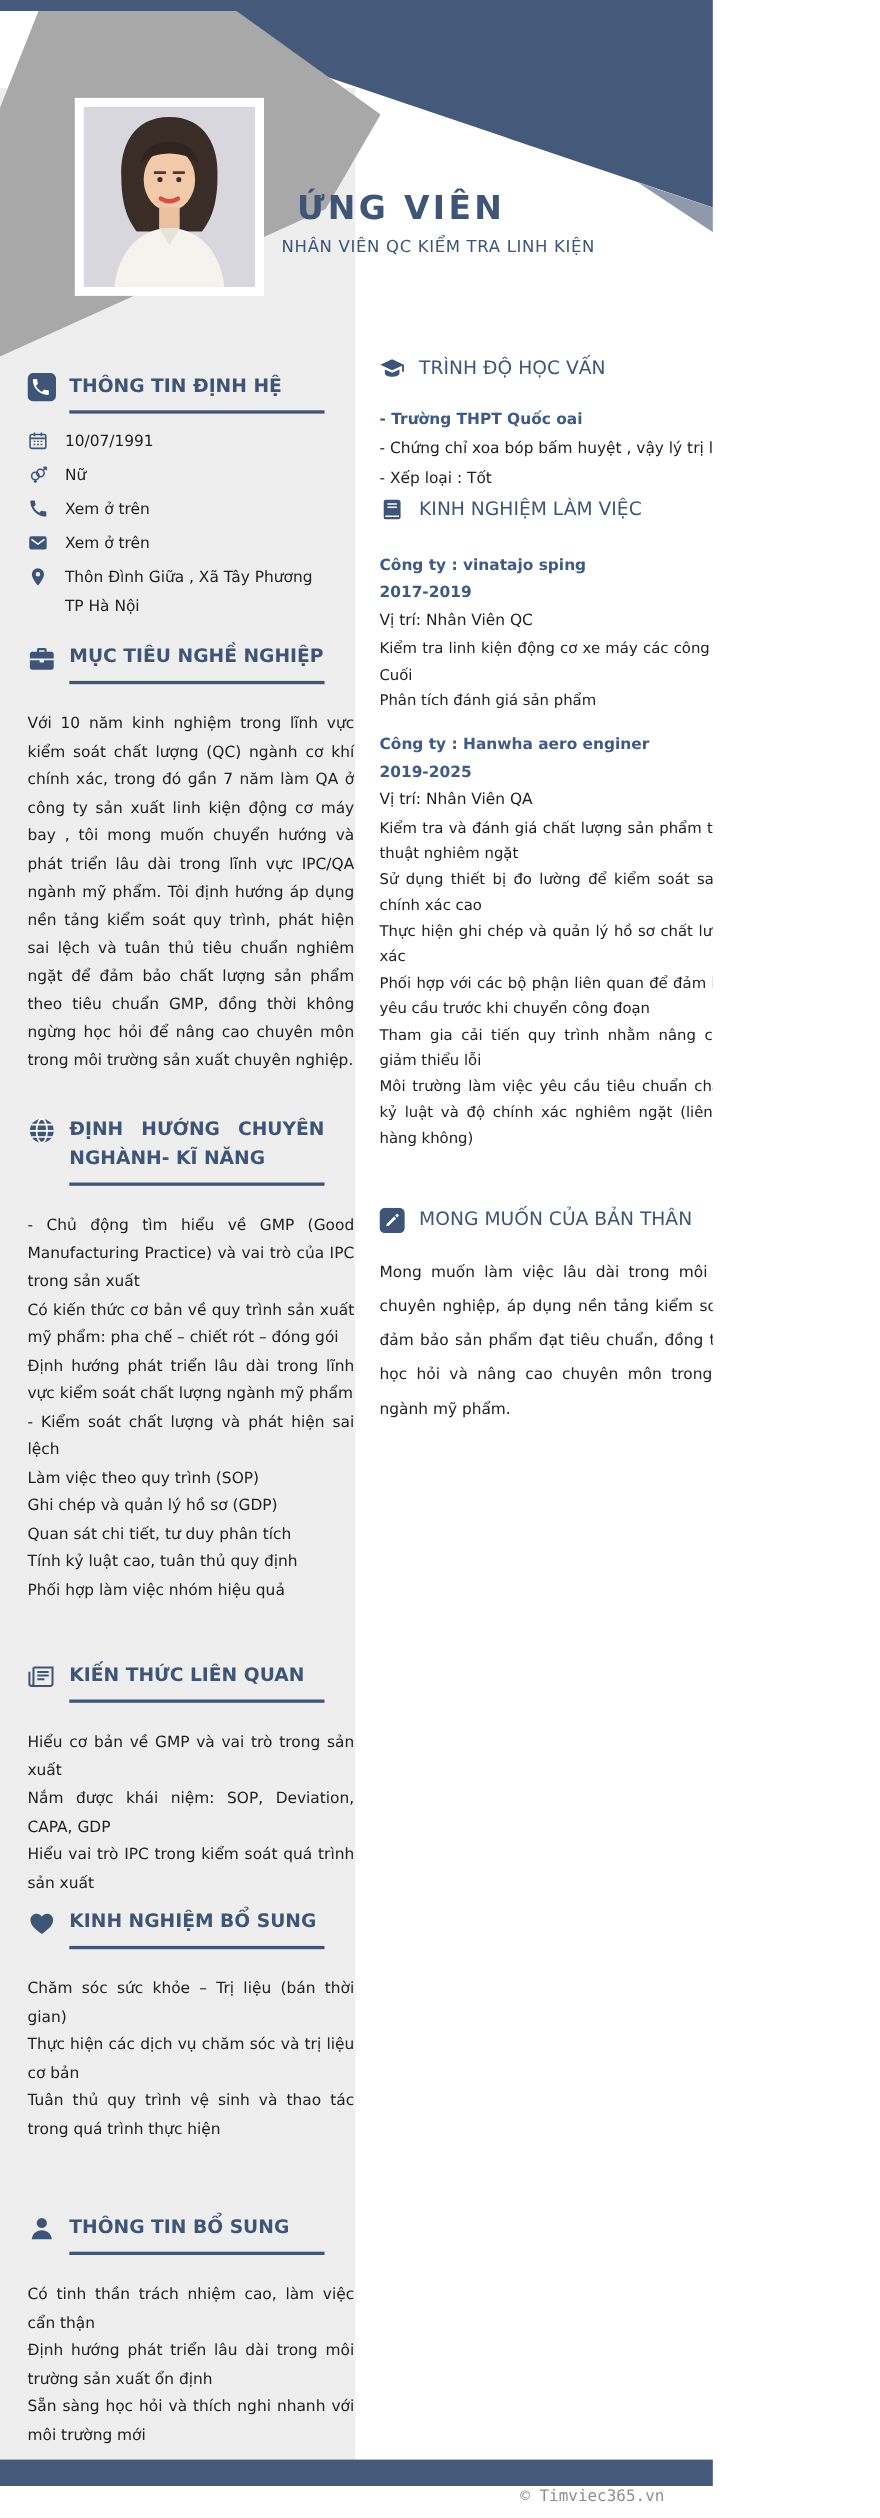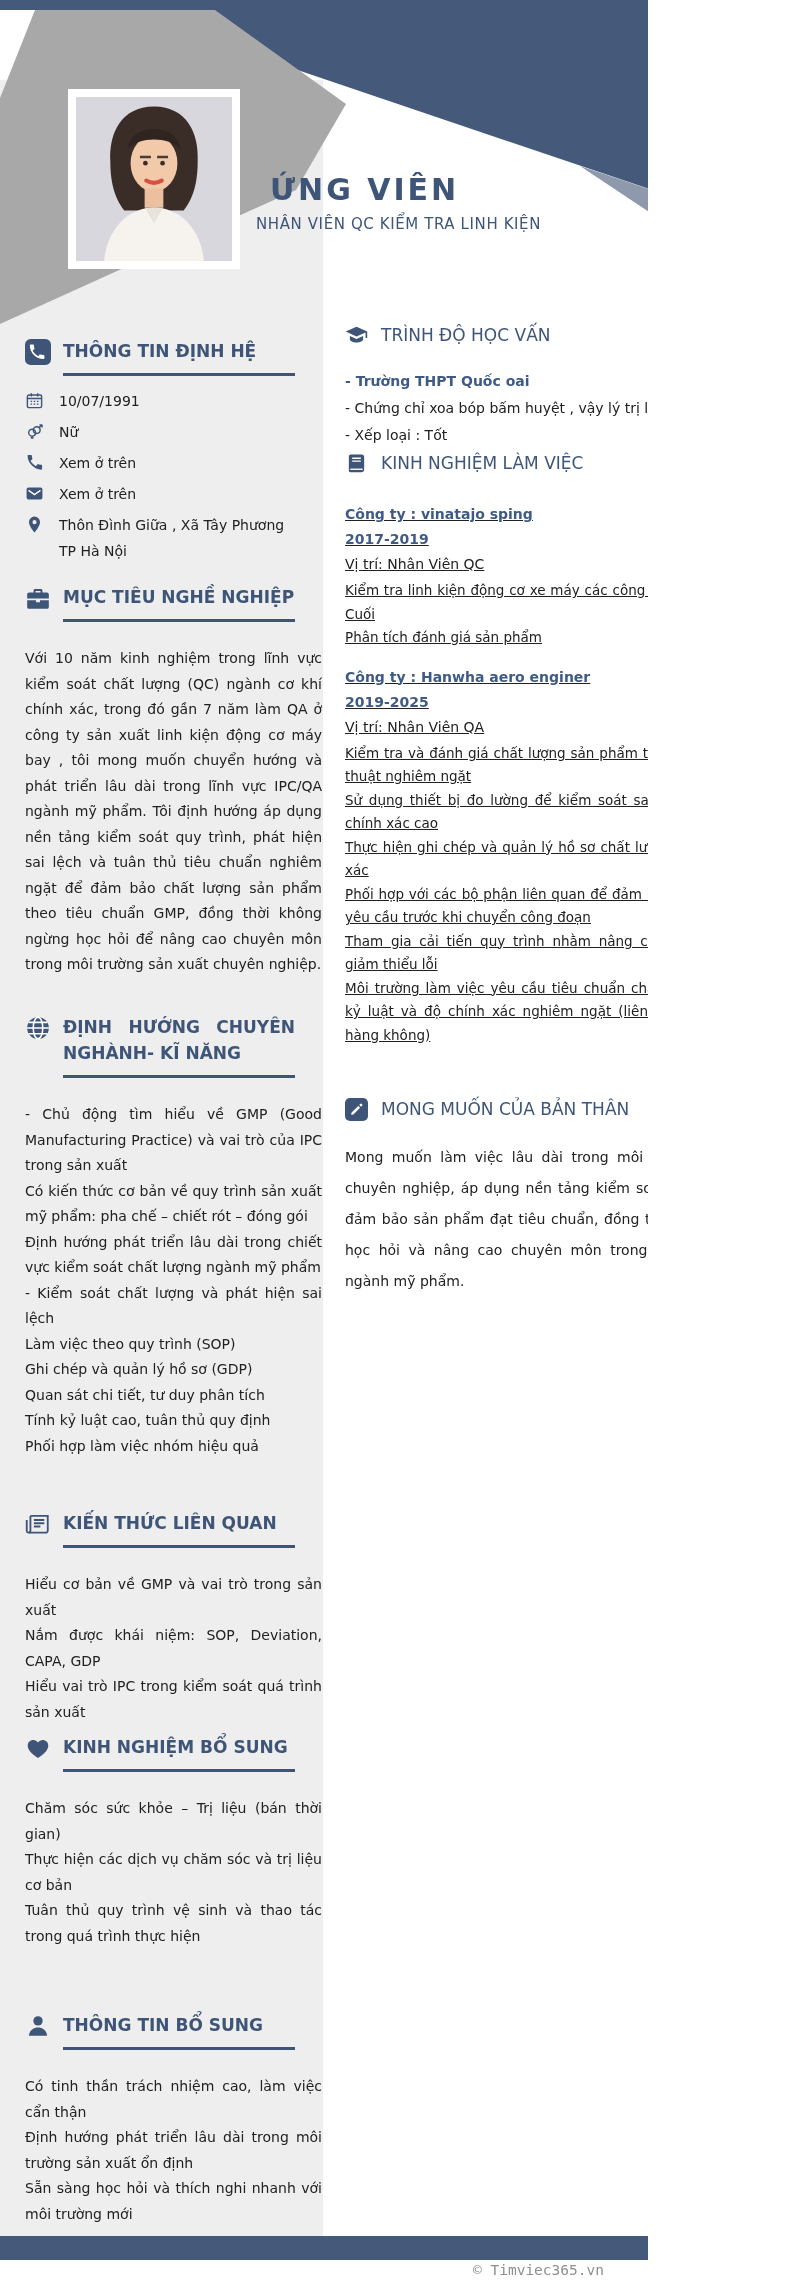--- a/index.html
+++ b/index.html
@@ -171,21 +171,21 @@
                 <ellipse cx="12" cy="12" rx="4.4" ry="10"></ellipse>
                 <path d="M2 12h20M3.3 6.8h17.4M3.3 17.2h17.4"></path>
               </g>
             </svg>
           </span>
           <span class="lsec-title">ĐỊNH HƯỚNG CHUYÊN NGHÀNH- KĨ NĂNG</span>
         </div>
         <div class="lsec-body">
           <div class="line">- Chủ động tìm hiểu về GMP (Good Manufacturing Practice) và vai trò của IPC trong sản xuất</div>
           <div class="line">Có kiến thức cơ bản về quy trình sản xuất mỹ phẩm: pha chế – chiết rót – đóng gói</div>
-          <div class="line">Định hướng phát triển lâu dài trong chiết vực kiểm soát chất lượng ngành mỹ phẩm</div>
+          <div class="line">Định hướng phát triển lâu dài trong lĩnh vực kiểm soát chất lượng ngành mỹ phẩm</div>
           <div class="line">- Kiểm soát chất lượng và phát hiện sai lệch</div>
           <div class="line">Làm việc theo quy trình (SOP)</div>
           <div class="line">Ghi chép và quản lý hồ sơ (GDP)</div>
           <div class="line">Quan sát chi tiết, tư duy phân tích</div>
           <div class="line">Tính kỷ luật cao, tuân thủ quy định</div>
           <div class="line">Phối hợp làm việc nhóm hiệu quả</div>
         </div>
       </div>
       <div class="lsec" style="top: 1510px;">
         <div class="lsec-head">
@@ -257,21 +257,21 @@
         <div class="rsec-head">
           <span class="rsec-icon">
             <svg viewBox="0 0 24 24">
               <path fill="currentColor" d="M5.5 2.5h12A2.5 2.5 0 0 1 20 5v13.5a2.5 2.5 0 0 1-2.5 2.5h-12A1.5 1.5 0 0 1 4 19.5v-15a2 2 0 0 1 1.5-2z"></path>
               <path d="M7.5 6.5h9M7.5 9.5h9" stroke="#fff" stroke-width="1.5" fill="none"></path>
               <path d="M5.5 18h13" stroke="#fff" stroke-width="1.4" fill="none"></path>
             </svg>
           </span>
           <span class="rsec-title">KINH NGHIỆM LÀM VIỆC</span>
         </div>
-        <div class="rsec-body" style="margin-top: 26px; text-decoration: underline;">
+        <div class="rsec-body" style="margin-top: 26px;">
           <div class="job">
             <div class="job-company">Công ty : vinatajo sping</div>
             <div class="job-period">2017-2019</div>
             <div class="job-position">Vị trí: Nhân Viên QC</div>
             <div class="job-duties">
               <div class="duty">Kiểm tra linh kiện động cơ xe máy các công đoạn Đầu - Giữa - Cuối</div>
               <div class="duty">Phân tích đánh giá sản phẩm</div>
             </div>
           </div>
           <div class="job">

